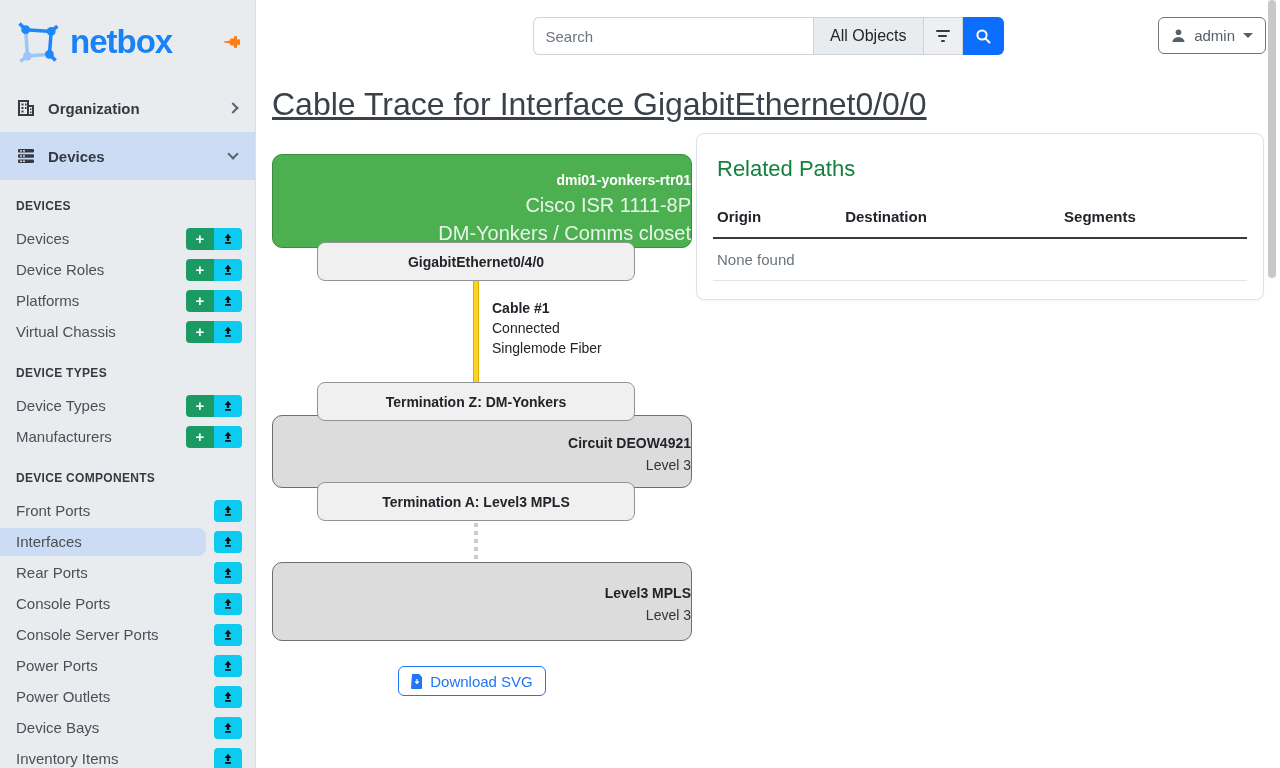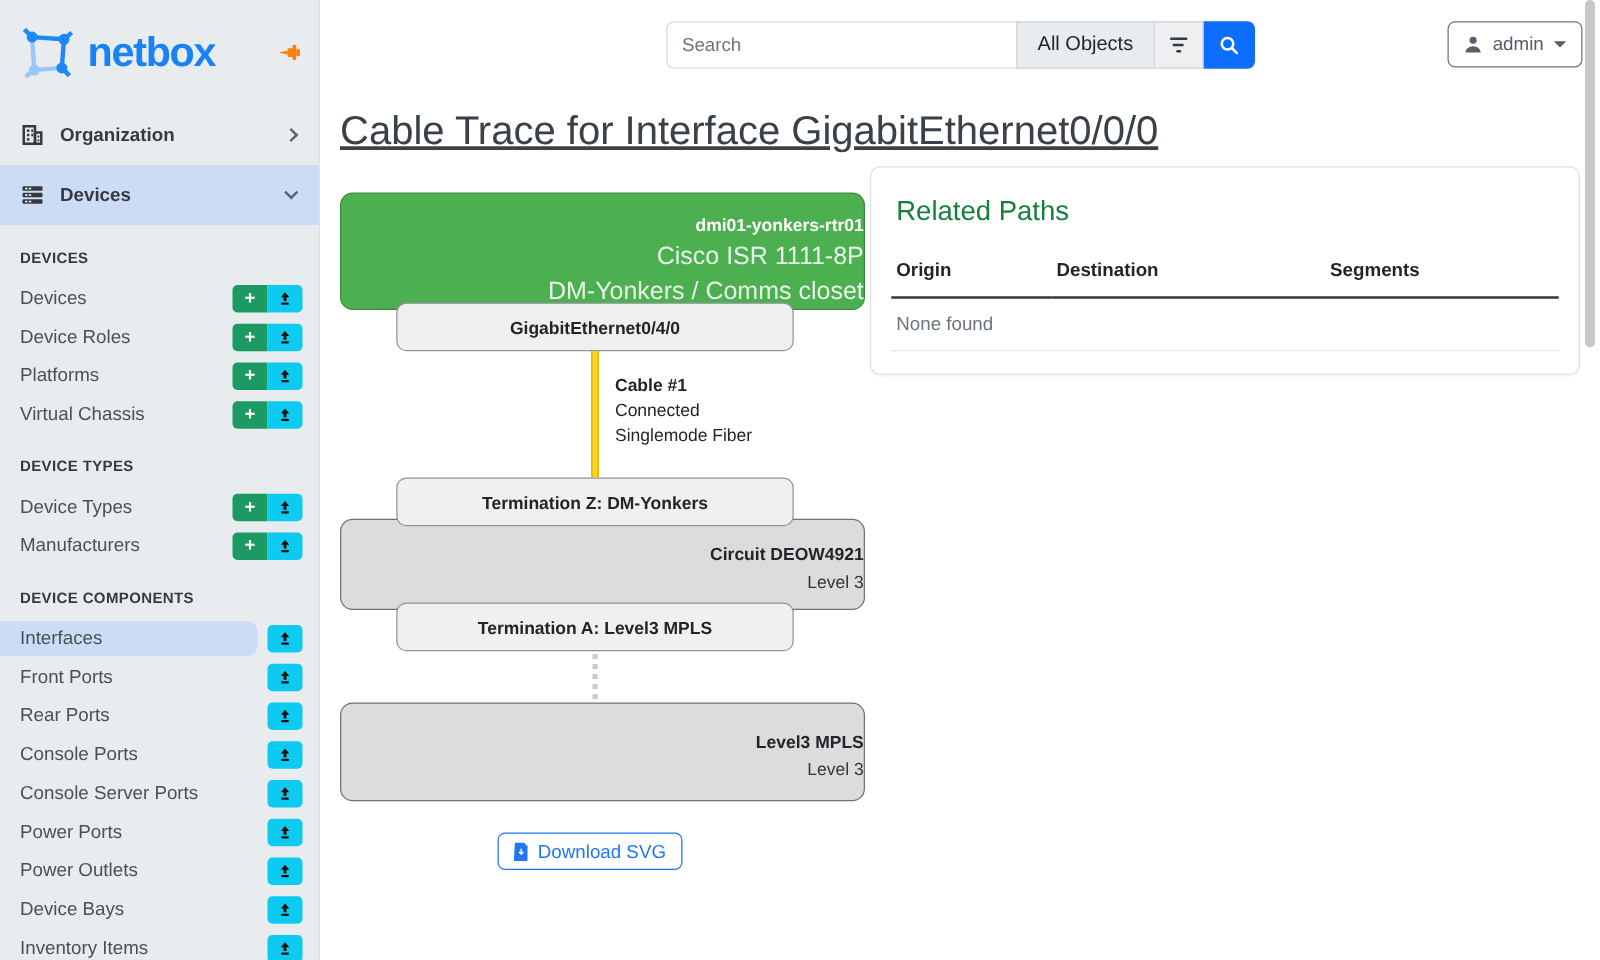--- a/index.html
+++ b/index.html
@@ -268,35 +268,35 @@
                   </span>
                 </span>
               </span>
             </div>
           </div>
         </div>
         <div class="section">
           <div class="sec-title">DEVICE COMPONENTS</div>
           <div class="items">
             <div class="item-row">
+              <span class="item-label">Front Ports</span>
+              <span class="item-btns">
+                <span class="sb-btn btn-imp alone">
+                  <span style="display:flex;">
+                    <svg width="12" height="12" viewBox="0 0 16 16" fill="#111">
+                      <path d="M8 1 L12.5 6.5 H9.6 V10.5 H6.4 V6.5 H3.5 Z"></path>
+                      <rect x="4" y="12" width="8" height="2.4" rx="0.5"></rect>
+                    </svg>
+                  </span>
+                </span>
+              </span>
+            </div>
+            <div class="item-row">
               <span class="item-hl"></span>
               <span class="item-label">Interfaces</span>
-              <span class="item-btns">
-                <span class="sb-btn btn-imp alone">
-                  <span style="display:flex;">
-                    <svg width="12" height="12" viewBox="0 0 16 16" fill="#111">
-                      <path d="M8 1 L12.5 6.5 H9.6 V10.5 H6.4 V6.5 H3.5 Z"></path>
-                      <rect x="4" y="12" width="8" height="2.4" rx="0.5"></rect>
-                    </svg>
-                  </span>
-                </span>
-              </span>
-            </div>
-            <div class="item-row">
-              <span class="item-label">Front Ports</span>
               <span class="item-btns">
                 <span class="sb-btn btn-imp alone">
                   <span style="display:flex;">
                     <svg width="12" height="12" viewBox="0 0 16 16" fill="#111">
                       <path d="M8 1 L12.5 6.5 H9.6 V10.5 H6.4 V6.5 H3.5 Z"></path>
                       <rect x="4" y="12" width="8" height="2.4" rx="0.5"></rect>
                     </svg>
                   </span>
                 </span>
               </span>

